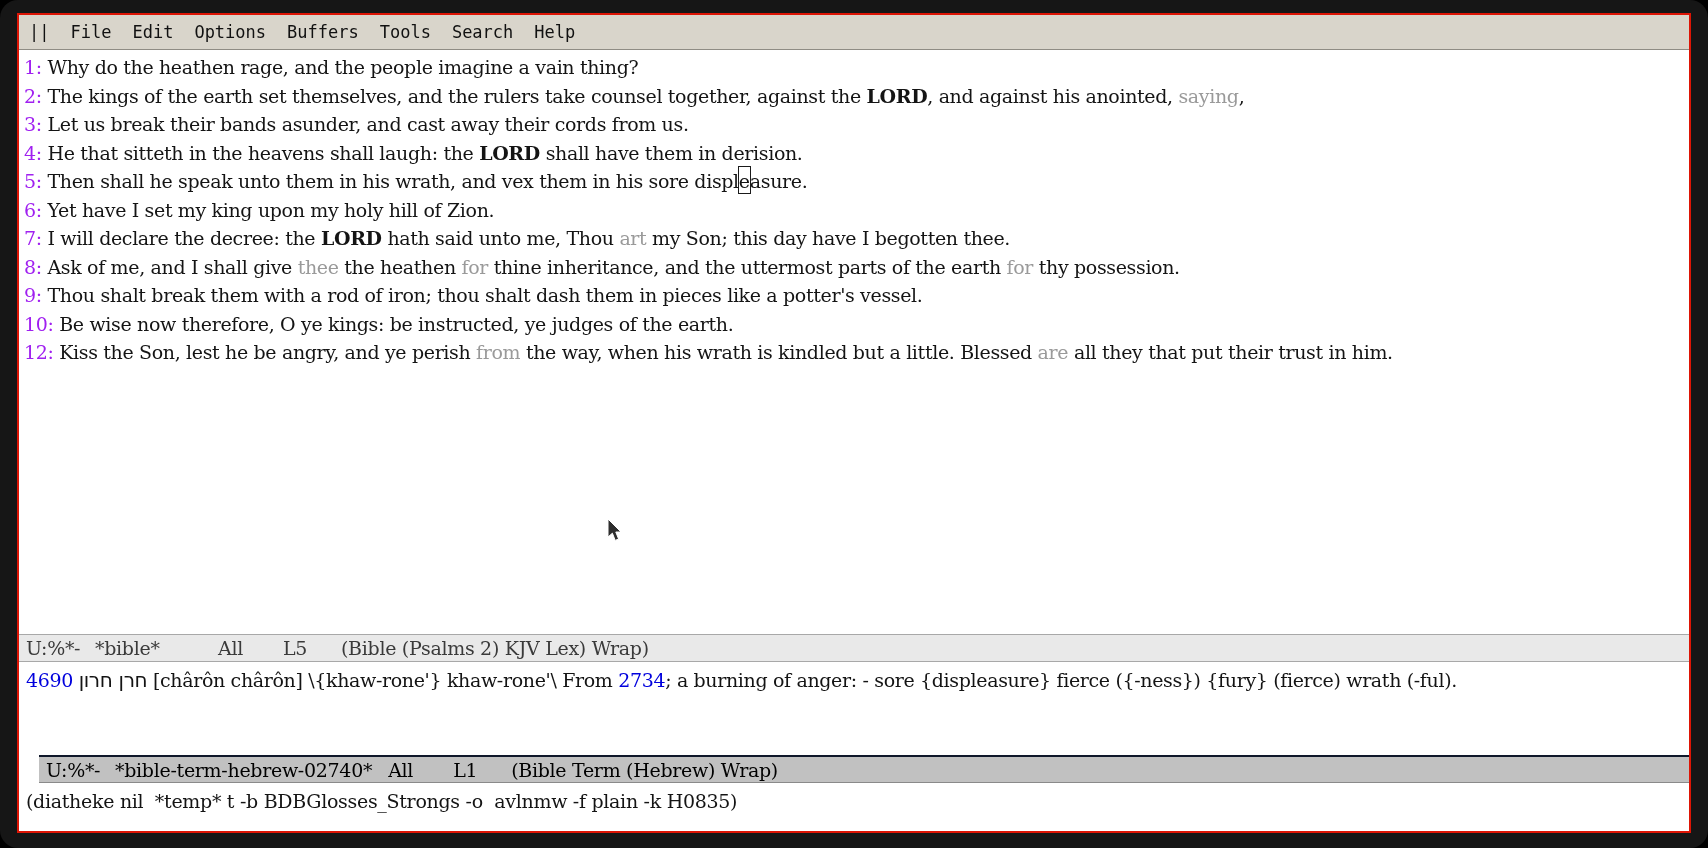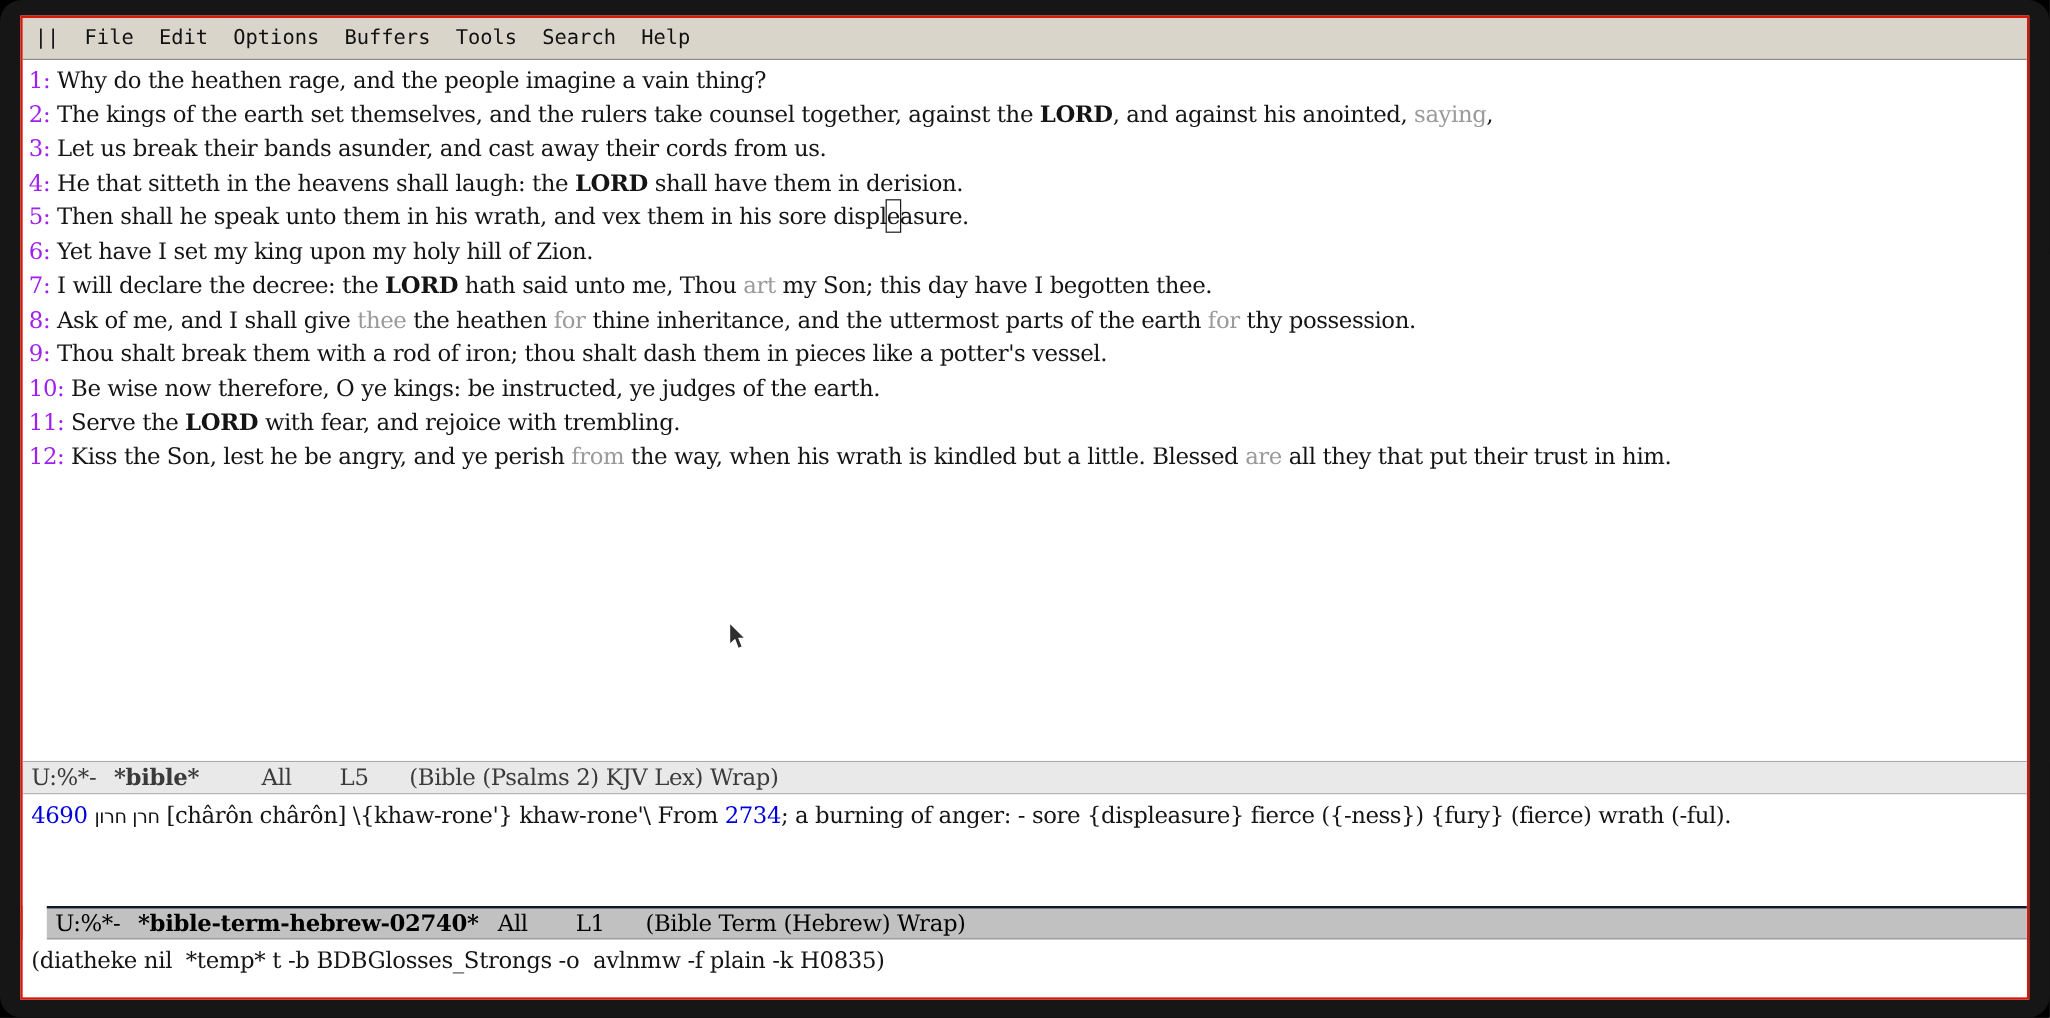--- a/index.html
+++ b/index.html
@@ -26,31 +26,31 @@
   .seg.c::after{content:'';position:absolute;left:-1px;right:-1px;top:-4px;bottom:-2px;
                 border:1.4px solid #1a1a1a;}
   
   .modeline{flex:0 0 28px;height:28px;line-height:27px;font-size:19px;
             padding-left:7px;white-space:pre;letter-spacing:-0.3px;overflow:hidden;}
   .ml-inactive{background:var(--modeline1_bg);color:#3a3a3a;
                border-top:1px solid #a8a8a8;border-bottom:1px solid #a8a8a8;box-sizing:border-box;}
   .ml-active{background:var(--modeline2_bg);color:#000;
              border-top:2px solid #0f172a;border-bottom:1px solid #8a8a8a;box-sizing:border-box;margin-left:20px;}
   .ml-prefix{display:inline-block;width:69px;}
-  .ml-buffer{display:inline-block;min-width:123px;padding-right:16px;box-sizing:border-box;font-weight:bold;}
+  .ml-buffer{display:inline-block;min-width:123px;padding-right:16px;box-sizing:border-box;font-weight:normal;}
   .ml-pos{display:inline-block;width:65px;}
   .ml-line{display:inline-block;width:58px;}
   
   .lexicon{flex:0 0 89px;background:#fff;padding:4px 6px 0 7px;overflow:hidden;}
   .lex-line{line-height:28.5px;font-size:19px;letter-spacing:-0.35px;}
   .seg.link{color:var(--link_blue);cursor:pointer;}
-  .seg.hebrew{font-family:"DejaVu Sans", sans-serif;font-size:16px;}
+  .seg.hebrew{font-family:"DejaVu Sans", sans-serif;font-size:20px;}
   
   .echo{flex:0 0 41px;background:#fff;padding:7px 6px 0 7px;
-        font-size:19px;letter-spacing:-0.3px;white-space:pre;}
+        font-size:19px;letter-spacing:-0.3px;white-space:pre;border-radius:24px;}
   
   .pointer{position:absolute;left:588px;top:468px;width:15px;height:24px;z-index:50;}
 </style>
 </head>
 <body>
 
 <div class="screen">
   <div class="corner-glow"></div>
 
   <div class="frame">
@@ -71,21 +71,20 @@
       <div class="verse-line"><span class="vnum">1:</span> <span class="seg ">Why do the heathen rage, and the people imagine a vain thing?</span></div>
         <div class="verse-line"><span class="vnum">2:</span> <span class="seg ">The kings of the earth set themselves, and the rulers take counsel together, against the </span><span class="seg b">LORD</span><span class="seg ">, and against his anointed, </span><span class="seg g">saying</span><span class="seg ">,</span></div>
         <div class="verse-line"><span class="vnum">3:</span> <span class="seg ">Let us break their bands asunder, and cast away their cords from us.</span></div>
         <div class="verse-line"><span class="vnum">4:</span> <span class="seg ">He that sitteth in the heavens shall laugh: the </span><span class="seg b">LORD</span><span class="seg "> shall have them in derision.</span></div>
         <div class="verse-line"><span class="vnum">5:</span> <span class="seg ">Then shall he speak unto them in his wrath, and vex them in his sore displ</span><span class="seg c">e</span><span class="seg ">asure.</span></div>
         <div class="verse-line"><span class="vnum">6:</span> <span class="seg ">Yet have I set my king upon my holy hill of Zion.</span></div>
         <div class="verse-line"><span class="vnum">7:</span> <span class="seg ">I will declare the decree: the </span><span class="seg b">LORD</span><span class="seg "> hath said unto me, Thou </span><span class="seg g">art</span><span class="seg "> my Son; this day have I begotten thee.</span></div>
         <div class="verse-line"><span class="vnum">8:</span> <span class="seg ">Ask of me, and I shall give </span><span class="seg g">thee</span><span class="seg "> the heathen </span><span class="seg g">for</span><span class="seg "> thine inheritance, and the uttermost parts of the earth </span><span class="seg g">for</span><span class="seg "> thy possession.</span></div>
         <div class="verse-line"><span class="vnum">9:</span> <span class="seg ">Thou shalt break them with a rod of iron; thou shalt dash them in pieces like a potter's vessel.</span></div>
         <div class="verse-line"><span class="vnum">10:</span> <span class="seg ">Be wise now therefore, O ye kings: be instructed, ye judges of the earth.</span></div>
-        <div class="verse-line"><span class="vnum">11:</span> <span class="seg ">Serve the </span><span class="seg b">LORD</span><span class="seg "> with fear, and rejoice with trembling.</span></div>
         <div class="verse-line"><span class="vnum">12:</span> <span class="seg ">Kiss the Son, lest he be angry, and ye perish </span><span class="seg g">from</span><span class="seg "> the way, when his wrath is kindled but a little. Blessed </span><span class="seg g">are</span><span class="seg "> all they that put their trust in him.</span></div>
         <svg class="pointer" viewBox="0 0 15 24">
         <polygon points="1,1 1,19 5.4,15.2 8.2,22.4 11.6,21 8.8,14 14,14" fill="#2e2e2e" stroke="#ffffff" stroke-width="1"></polygon>
       </svg>
     </div>
 
     <div class="modeline ml-inactive"><span class="ml-prefix">U:%*-</span><span class="ml-buffer">*bible*</span><span class="ml-pos">All</span><span class="ml-line">L5</span><span>(Bible (Psalms 2) KJV Lex) Wrap)</span></div>
 
     <div class="lexicon">
       <div class="lex-line" id="lexicon-line"><span class="seg link">4690</span><span class="seg "> </span><span class="seg hebrew">חרן חרון</span><span class="seg "> [chârôn chârôn] \{khaw-rone'} khaw-rone'\ From </span><span class="seg link">2734</span><span class="seg ">; a burning of anger: - sore {displeasure} fierce ({-ness}) {fury} (fierce) wrath (-ful).</span></div>

